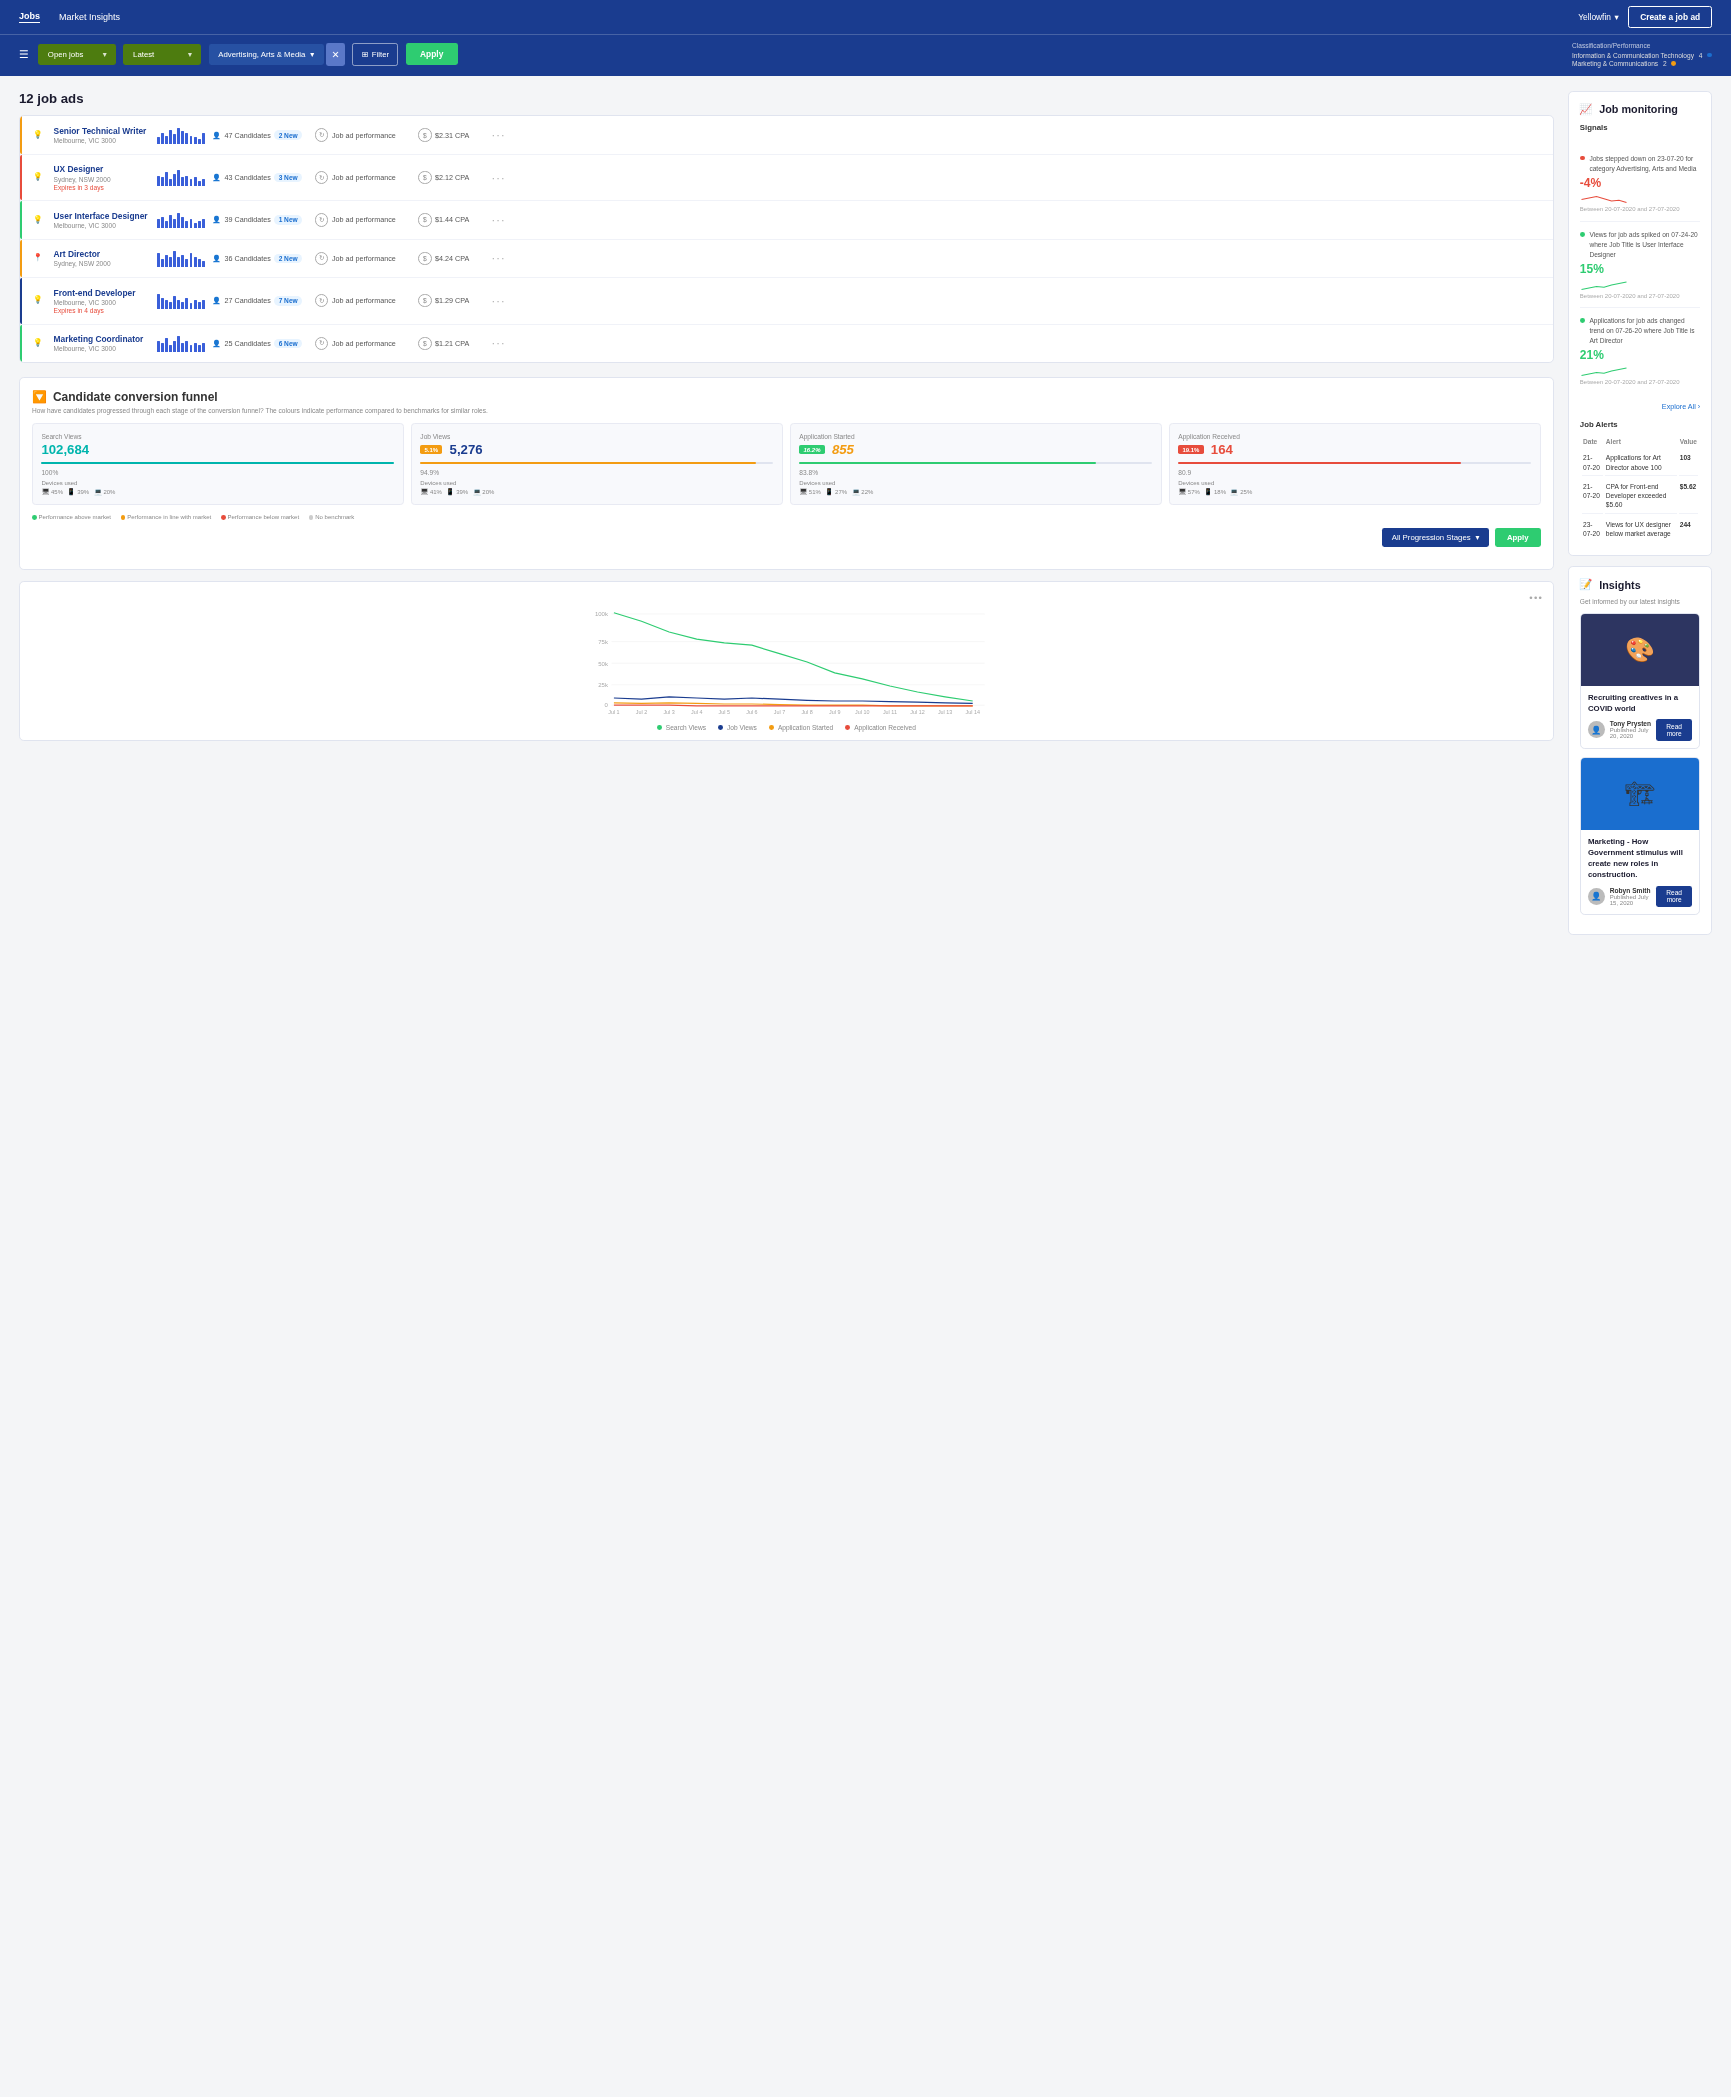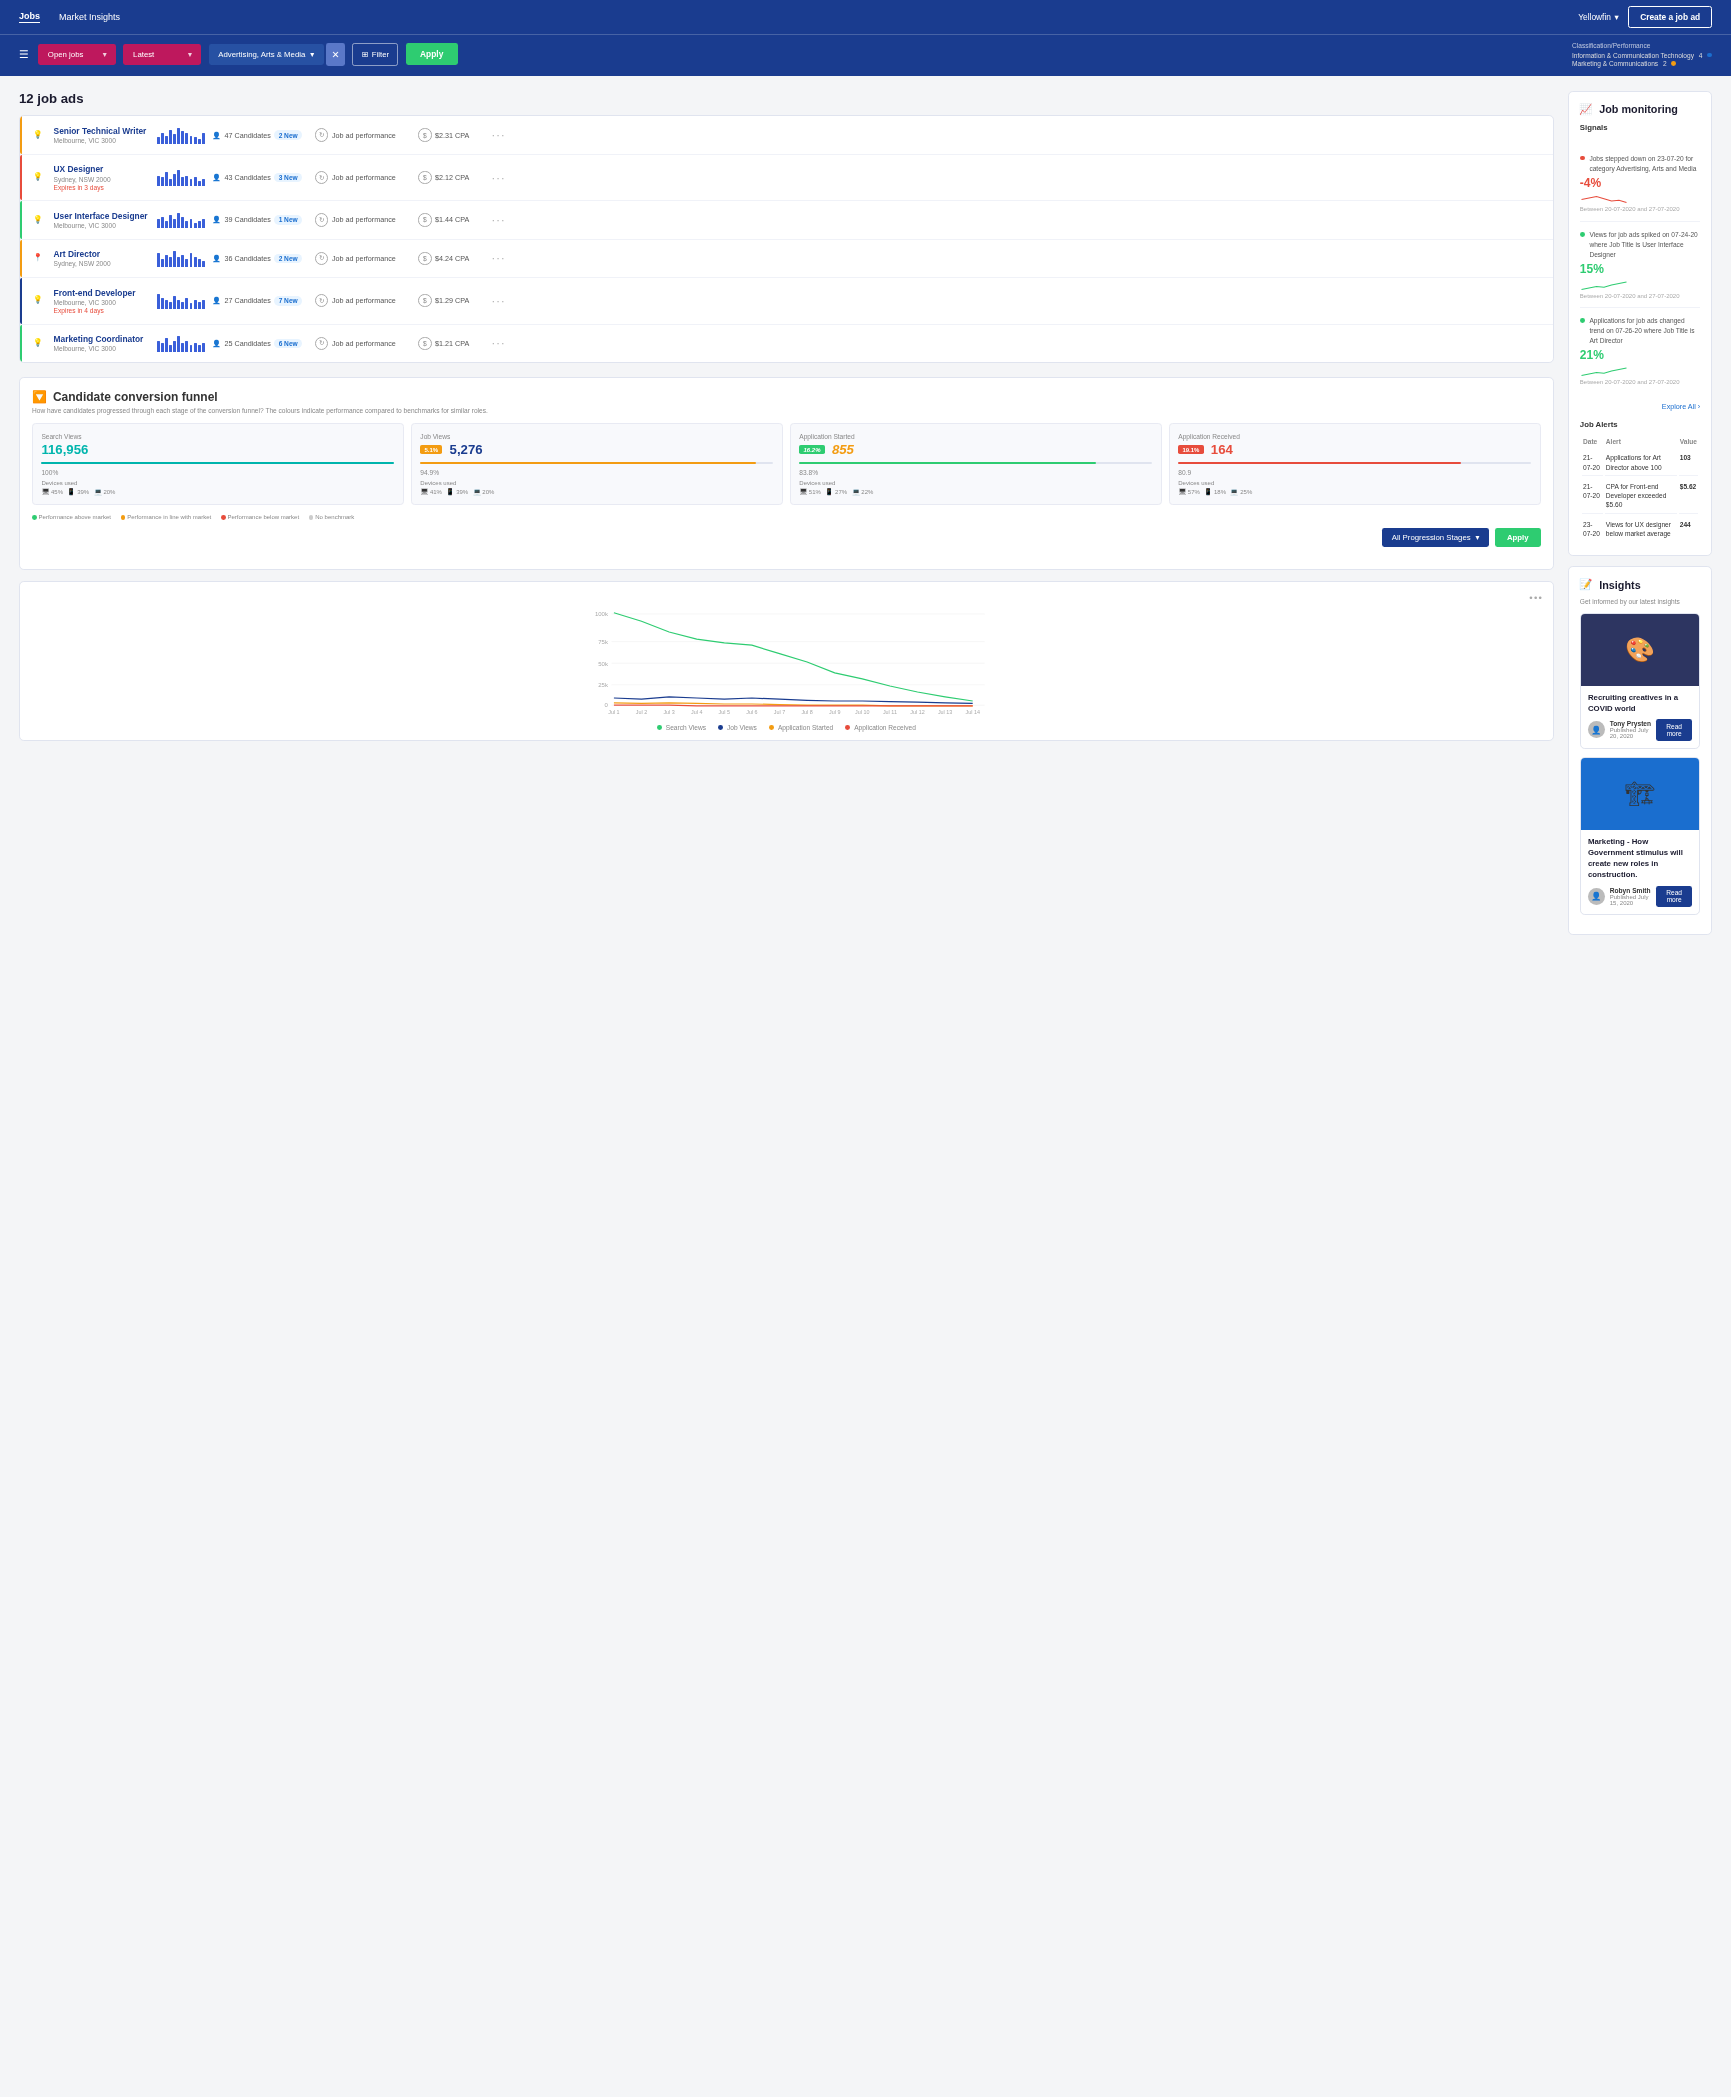--- a/index.html
+++ b/index.html
@@ -10,21 +10,21 @@
     .nav-left { display: flex; align-items: center; gap: 19px; }
     .nav-link { color: #fff; font-size: 9px; cursor: pointer; text-decoration: none; }
     .nav-link.active { font-weight: 700; border-bottom: 1.2px solid #fff; padding-bottom: 1.2px; }
     .nav-right { display: flex; align-items: center; gap: 9.6px; }
     .org-name { color: #fff; font-size: 8.4px; display: flex; align-items: center; gap: 3.6px; cursor: pointer; }
     .create-btn { border: 1.2px solid #fff; color: #fff; background: transparent; padding: 4.8px 10.8px; border-radius: 2.4px; font-size: 8.4px; cursor: pointer; font-weight: 600; }
 
     
     .filter-bar { background: #1a3c8f; padding: 7.2px 19px 9.6px; display: flex; align-items: center; gap: 7.2px; border-top: 0.6px solid rgba(255,255,255,0.2); }
     .hamburger { color: #fff; cursor: pointer; font-size: 10.8px; margin-right: 2.4px; }
-    .filter-dropdown { background: #be185d; color: #fff; border: none; border-radius: 2.4px; padding: 6px 9.6px; font-size: 7.8px; cursor: pointer; display: flex; align-items: center; gap: 4.8px; min-width: 78px; }
+    .filter-dropdown { background: #4d7c0f; color: #fff; border: none; border-radius: 2.4px; padding: 6px 9.6px; font-size: 7.8px; cursor: pointer; display: flex; align-items: center; gap: 4.8px; min-width: 78px; }
     .filter-dropdown .arrow { margin-left: auto; opacity: 0.8; }
     .filter-tag { background: #2751a3; color: #fff; border: none; border-radius: 2.4px; padding: 6px 9.6px; font-size: 7.8px; display: flex; align-items: center; gap: 4.8px; }
     .filter-x { background: #5a78c8; color: #fff; border: none; border-radius: 2.4px; width: 19px; height: 23px; display: flex; align-items: center; justify-content: center; cursor: pointer; font-size: 9.6px; margin-left: -4.8px; }
     .filter-btn { background: transparent; color: #fff; border: 0.6px solid rgba(255,255,255,0.5); border-radius: 2.4px; padding: 6px 8.4px; font-size: 7.8px; cursor: pointer; display: flex; align-items: center; gap: 3.6px; }
     .apply-btn-green { background: #2ecc71; color: #fff; border: none; border-radius: 2.4px; padding: 6px 14.4px; font-size: 8.4px; font-weight: 700; cursor: pointer; }
     .filter-classification { margin-left: 9.6px; color: #fff; font-size: 6.6px; }
     .filter-classification .label { opacity: 0.7; margin-bottom: 2.4px; }
     .classification-row { display: flex; align-items: center; gap: 4.8px; margin-top: 1.2px; }
     .dot { width: 4.8px; height: 4.8px; border-radius: 50%; }
 
@@ -403,21 +403,21 @@
       <div class="funnel-title">
         <span>🔽</span>
         <span>Candidate conversion funnel</span>
       </div>
       <div class="funnel-subtitle">How have candidates progressed through each stage of the conversion funnel? The colours indicate performance compared to benchmarks for similar roles.</div>
 
       <div class="funnel-cards" id="funnel-cards-container">
           <div class="funnel-card">
     <div class="funnel-card-label">Search Views</div>
     <div class="funnel-value" style="color:#00b5ad;font-size:13.2px;font-weight:700;display:flex;align-items:center;gap:3.6px;">
-      <span>116,956</span>
+      <span>102,684</span>
     </div>
     <div class="funnel-bar">
       <div class="funnel-bar-fill" style="width:100%;background:#00b5ad;"></div>
     </div>
     <div class="funnel-pct">100%</div>
     <div style="font-size:6px;color:#888;margin-top:2.4px;">Devices used</div>
     <div class="funnel-device-row">
               <span style="display:flex;align-items:center;gap:1.2px;">
       <span style="font-size:6.6px;">🖥</span>
       <span style="font-size:6px;color:#888;">45%</span>

